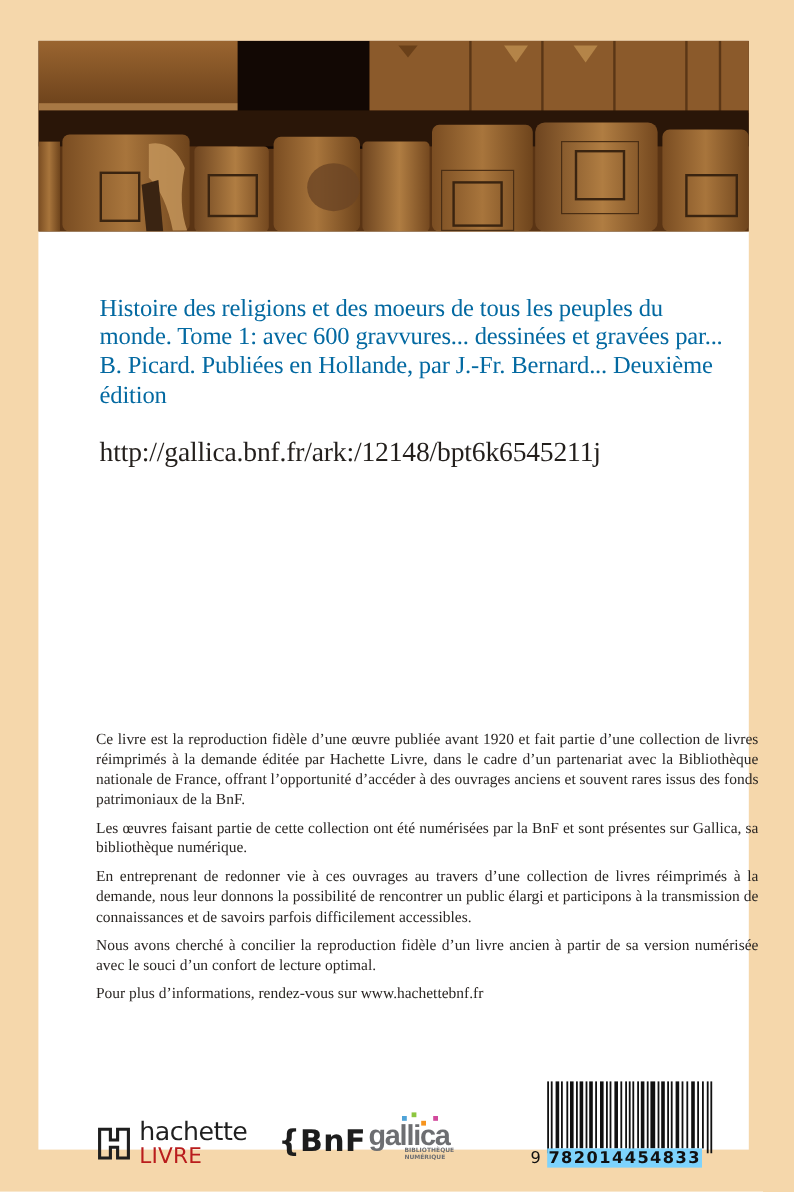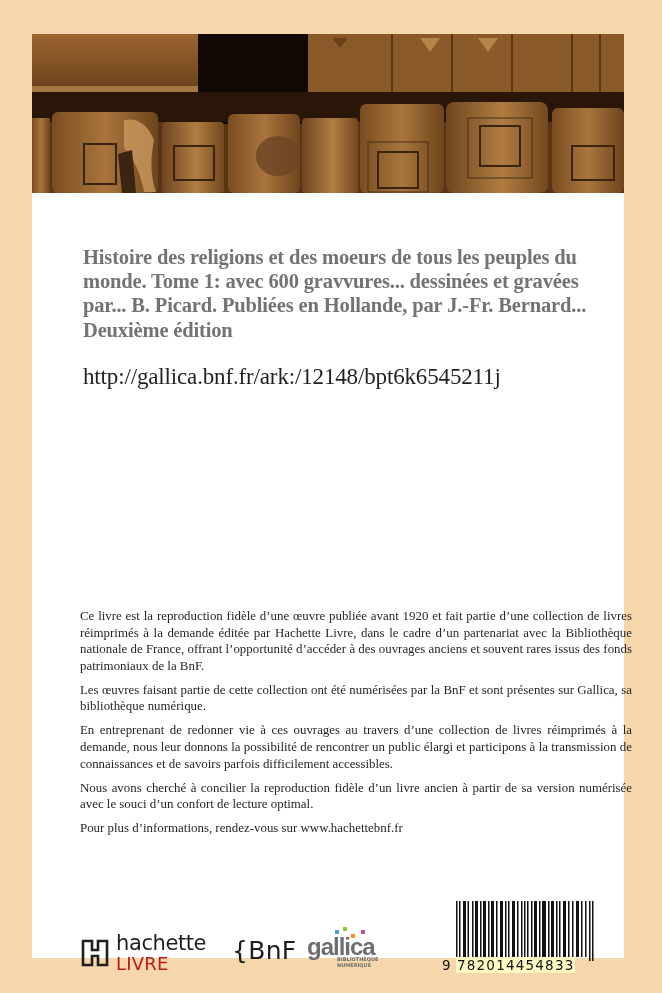--- a/index.html
+++ b/index.html
@@ -24,23 +24,23 @@
       overflow: hidden;
       background: #7a4c1e;
     }
     .photo svg { display: block; }
     .title {
       position: absolute;
       left: 51px; top: 211px;
       width: 520px;
       font-size: 20.5px;
       line-height: 24.2px;
-      color: #737373;
+      color: #0369a1;
       margin: 0;
-      font-weight: bold;
+      font-weight: normal;
       letter-spacing: -0.15px;
     }
     .ark-link {
       position: absolute;
       left: 51px; top: 331px;
       font-size: 23px;
       line-height: 24px;
       color: #231f1c;
       text-decoration: none;
       letter-spacing: -0.15px;
@@ -72,21 +72,21 @@
       font-family: "DejaVu Sans", "Liberation Sans", sans-serif;
       font-size: 21px; color: #1f1f1f; letter-spacing: -0.4px;
     }
     .logo-hachette .w2 {
       font-family: "DejaVu Sans", "Liberation Sans", sans-serif;
       font-size: 18px; color: #b91c1c; letter-spacing: 0.2px; margin-top: 1px;
     }
     .logo-bnf {
       position: absolute; left: 200px; top: 47px;
       font-family: "DejaVu Sans", "Liberation Sans", sans-serif;
-      font-weight: normal;
+      font-weight: bold;
       font-size: 25px;
       color: #1d1d1d;
       letter-spacing: 0.3px;
     }
     .logo-gallica {
       position: absolute; left: 275px; top: 38px;
       width: 66px; height: 48px;
     }
     .logo-gallica .g-word {
       position: absolute; left: 0; top: 6px;
@@ -114,21 +114,21 @@
     .barcode-digits {
       position: absolute;
       left: 0; top: 56px;
       font-family: "DejaVu Sans", "Liberation Sans", sans-serif;
       font-size: 13.5px;
       color: #111;
       letter-spacing: 1.2px;
       white-space: nowrap;
     }
     .barcode-digits .first { position: absolute; left: 0; }
-    .barcode-digits .rest { position: absolute; left: 14px; background: #fef9c3; padding: 0 1px; }
+    .barcode-digits .rest { position: absolute; left: 14px; background: #7dd3fc; padding: 0 1px; font-weight: bold; }
   </style>
 </head>
 <body>
 
 <div class="panel">
 
   <div class="photo">
     <svg width="592" height="159" viewBox="0 0 592 159">
       <defs>
         <linearGradient id="gTop" x1="0" y1="0" x2="0" y2="1">

